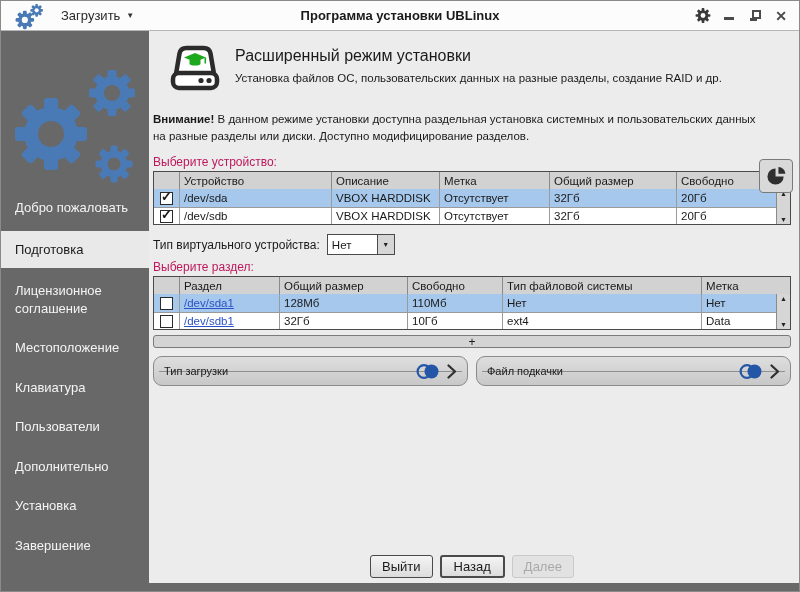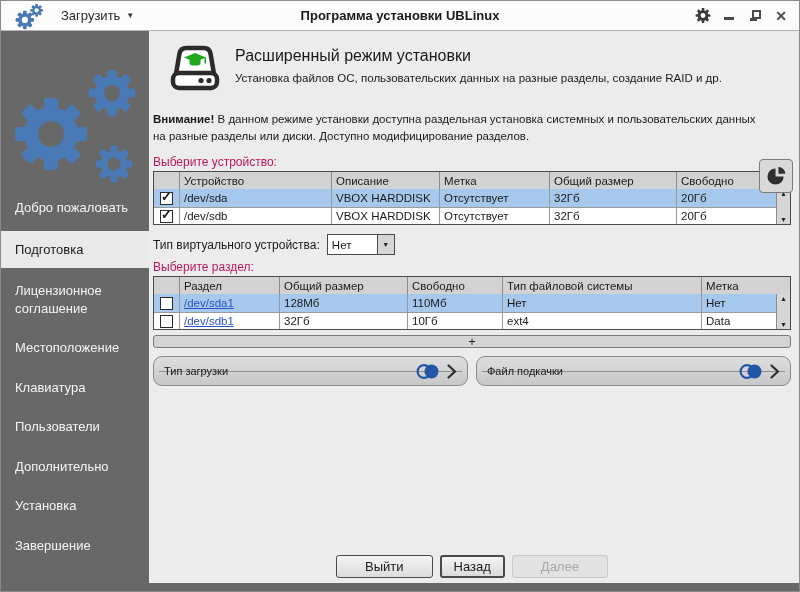--- a/index.html
+++ b/index.html
@@ -74,21 +74,21 @@
   .expander { flex:1; height:30px; background:linear-gradient(#dedede,#c8c8c8); border:1px solid #8a8a8a; border-radius:9px; position:relative; display:flex; align-items:center; padding:0 10px; cursor:default; }
   .exp-line { position:absolute; left:5px; right:5px; top:50%; height:1px; background:#8f8f8f; }
   .exp-label { font-size:11px; color:#1a1a1a; position:relative; }
   .exp-icons { margin-left:auto; display:flex; align-items:center; gap:6px; position:relative; }
 
   
   .pie-btn { position:absolute; top:128px; right:6px; width:34px; height:34px; background:#d9d9d9; border:1px solid #7a7a7a; border-radius:4px; display:flex; align-items:center; justify-content:center; cursor:default; }
 
   
   .btn-row { margin-top:auto; margin-bottom:5px; display:flex; justify-content:center; gap:7px; }
-  .btn { font-family:"Liberation Sans", sans-serif; font-size:13px; color:#1a1a1a; background:linear-gradient(#f4f4f4,#dcdcdc); border:1px solid #4a4a4a; border-radius:3px; padding:3px 28px; cursor:default; }
+  .btn { font-family:"Liberation Sans", sans-serif; font-size:13px; color:#1a1a1a; background:linear-gradient(#f4f4f4,#dcdcdc); border:1px solid #4a4a4a; border-radius:3px; padding:3px 11px; cursor:default; }
   .btn.default { border-width:2px; padding:2px 12px; }
   .btn.disabled { color:#a9a9a9; background:#e2e2e2; border:1px solid #c9c9c9; }
 
   .bottom-strip { height:8px; background:#686868; flex:0 0 auto; }
 </style>
 </head>
 <body>
 
 <div class="window">
 

